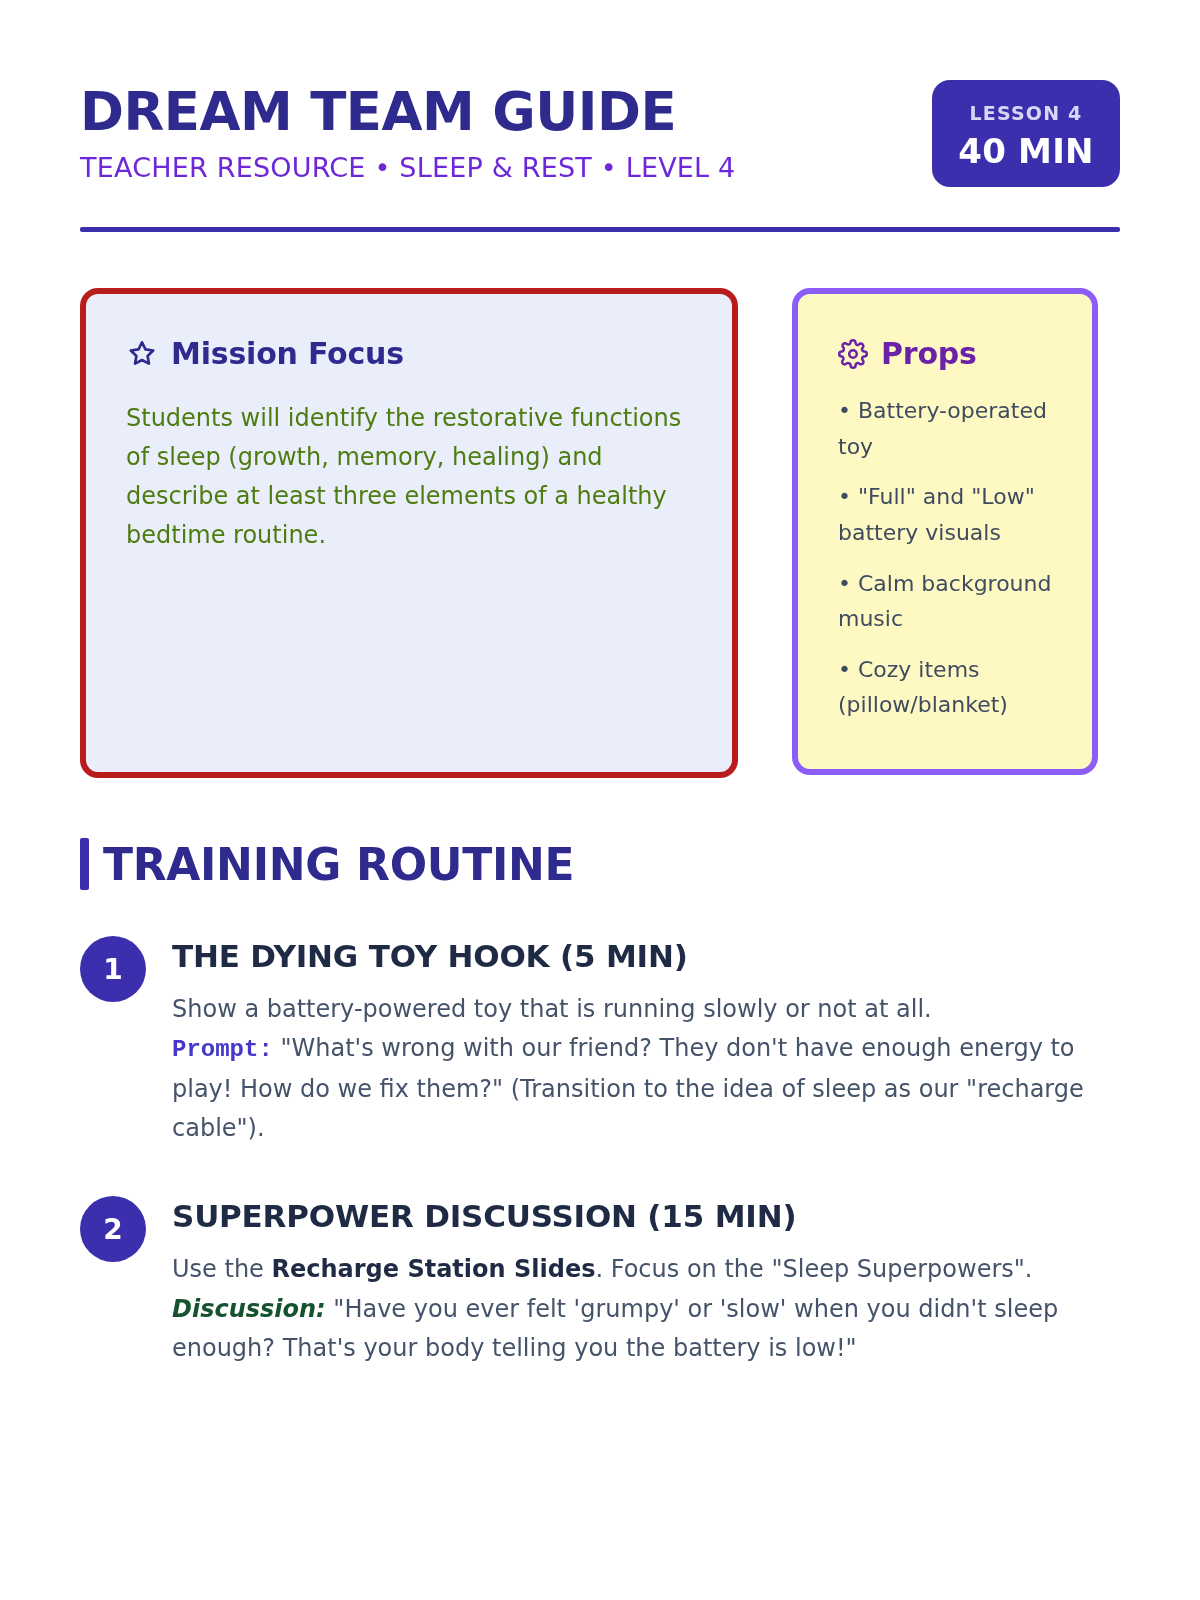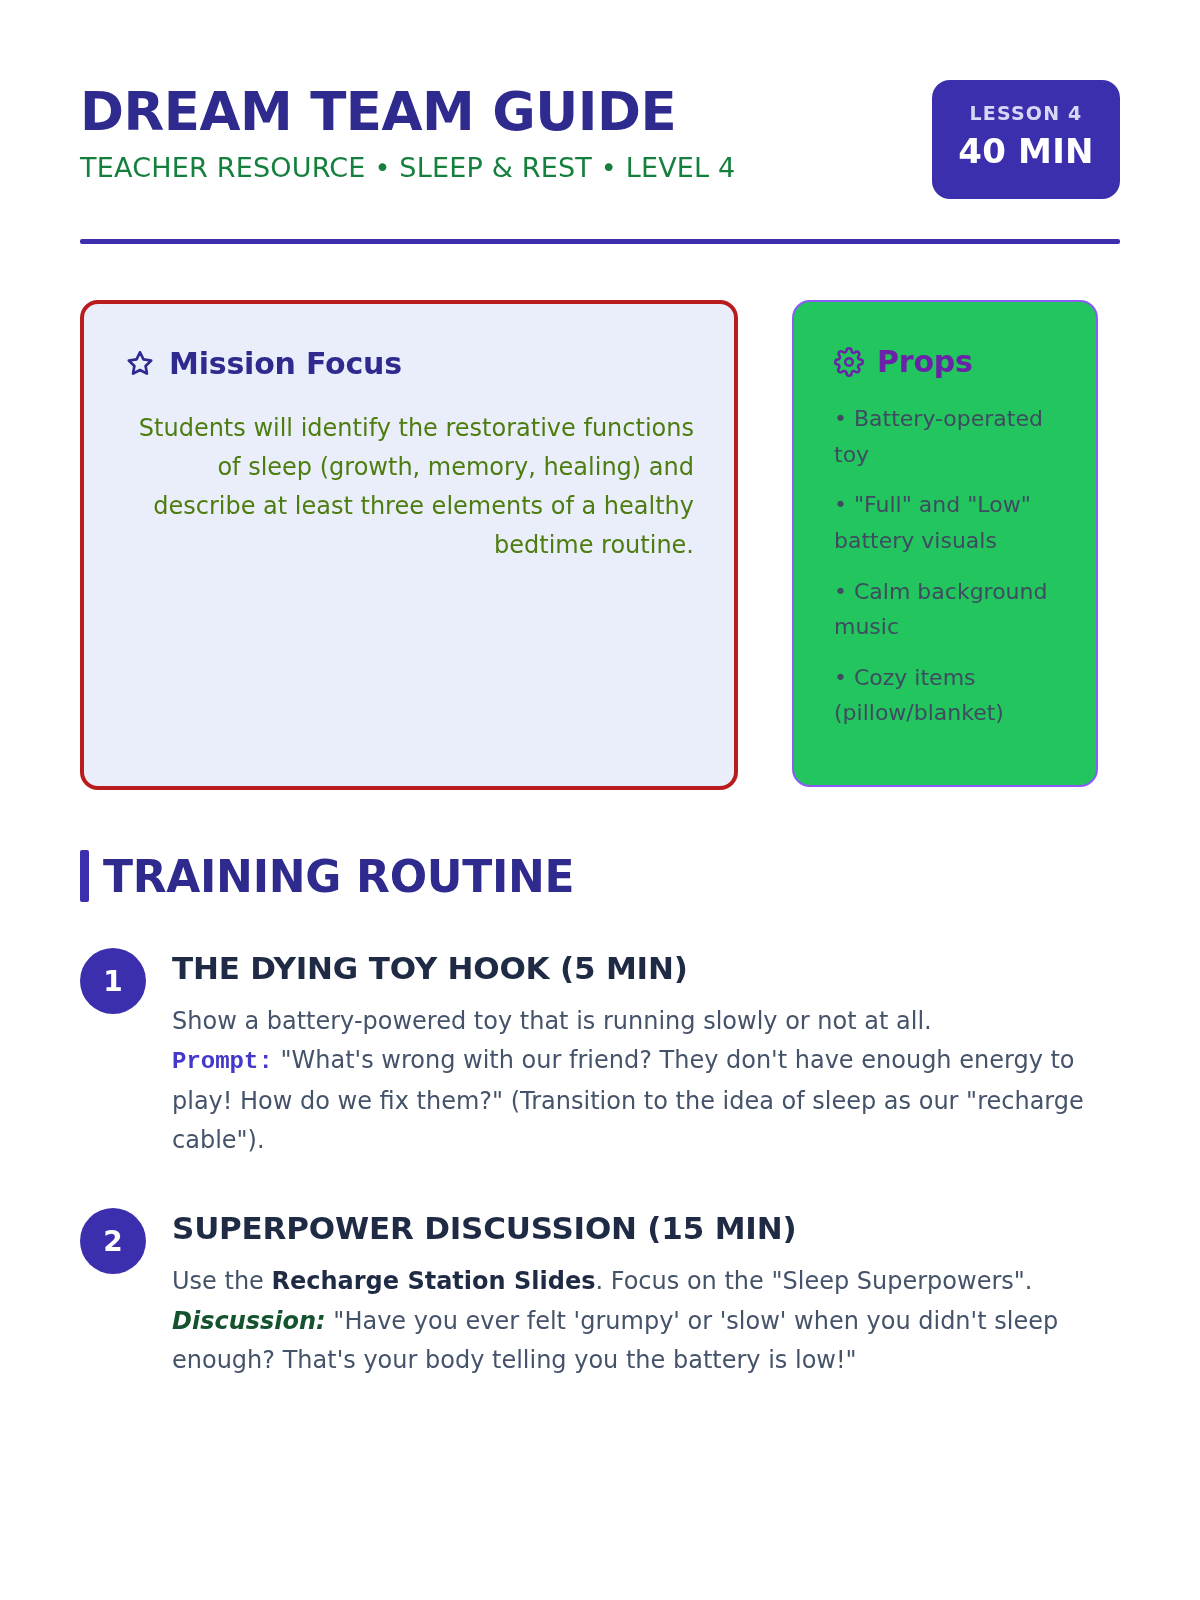--- a/index.html
+++ b/index.html
@@ -39,28 +39,28 @@
     font-weight: 700;
     letter-spacing: -0.5px;
     color: #2e2a8e;
   }
 
   .doc-subtitle {
     margin-top: 12px;
     font-size: 27px;
     font-weight: 400;
     letter-spacing: 0.2px;
-    color: #15803d;
+    color: #6d28d9;
     white-space: nowrap;
   }
 
   .lesson-badge {
     background: #3b2fad;
     border-radius: 18px;
-    padding: 22px 26px 28px 26px;
+    padding: 22px 26px 16px 26px;
     min-width: 188px;
     text-align: center;
     margin-top: 8px;
   }
 
   .lesson-badge-label {
     font-size: 19px;
     font-weight: 700;
     letter-spacing: 1.2px;
     color: #d8d6f5;
@@ -92,29 +92,28 @@
   }
 
   .card {
     border-radius: 18px;
     padding: 42px 40px 40px 40px;
   }
 
   .card-mission {
     flex: 0 0 658px;
     background: #eaeefb;
-    border: 4px solid #b91c1c;
+    border: 6px solid #b91c1c;
     min-height: 490px;
-    text-align: right;
   }
 
   .card-props {
     flex: 0 0 306px;
-    background: #22c55e;
-    border: 2px solid #8b5cf6;
+    background: #fef9c3;
+    border: 6px solid #8b5cf6;
     min-height: 487px;
   }
 
   .card-title {
     display: flex;
     align-items: center;
     gap: 13px;
     font-size: 30px;
     font-weight: 700;
     letter-spacing: -0.2px;

